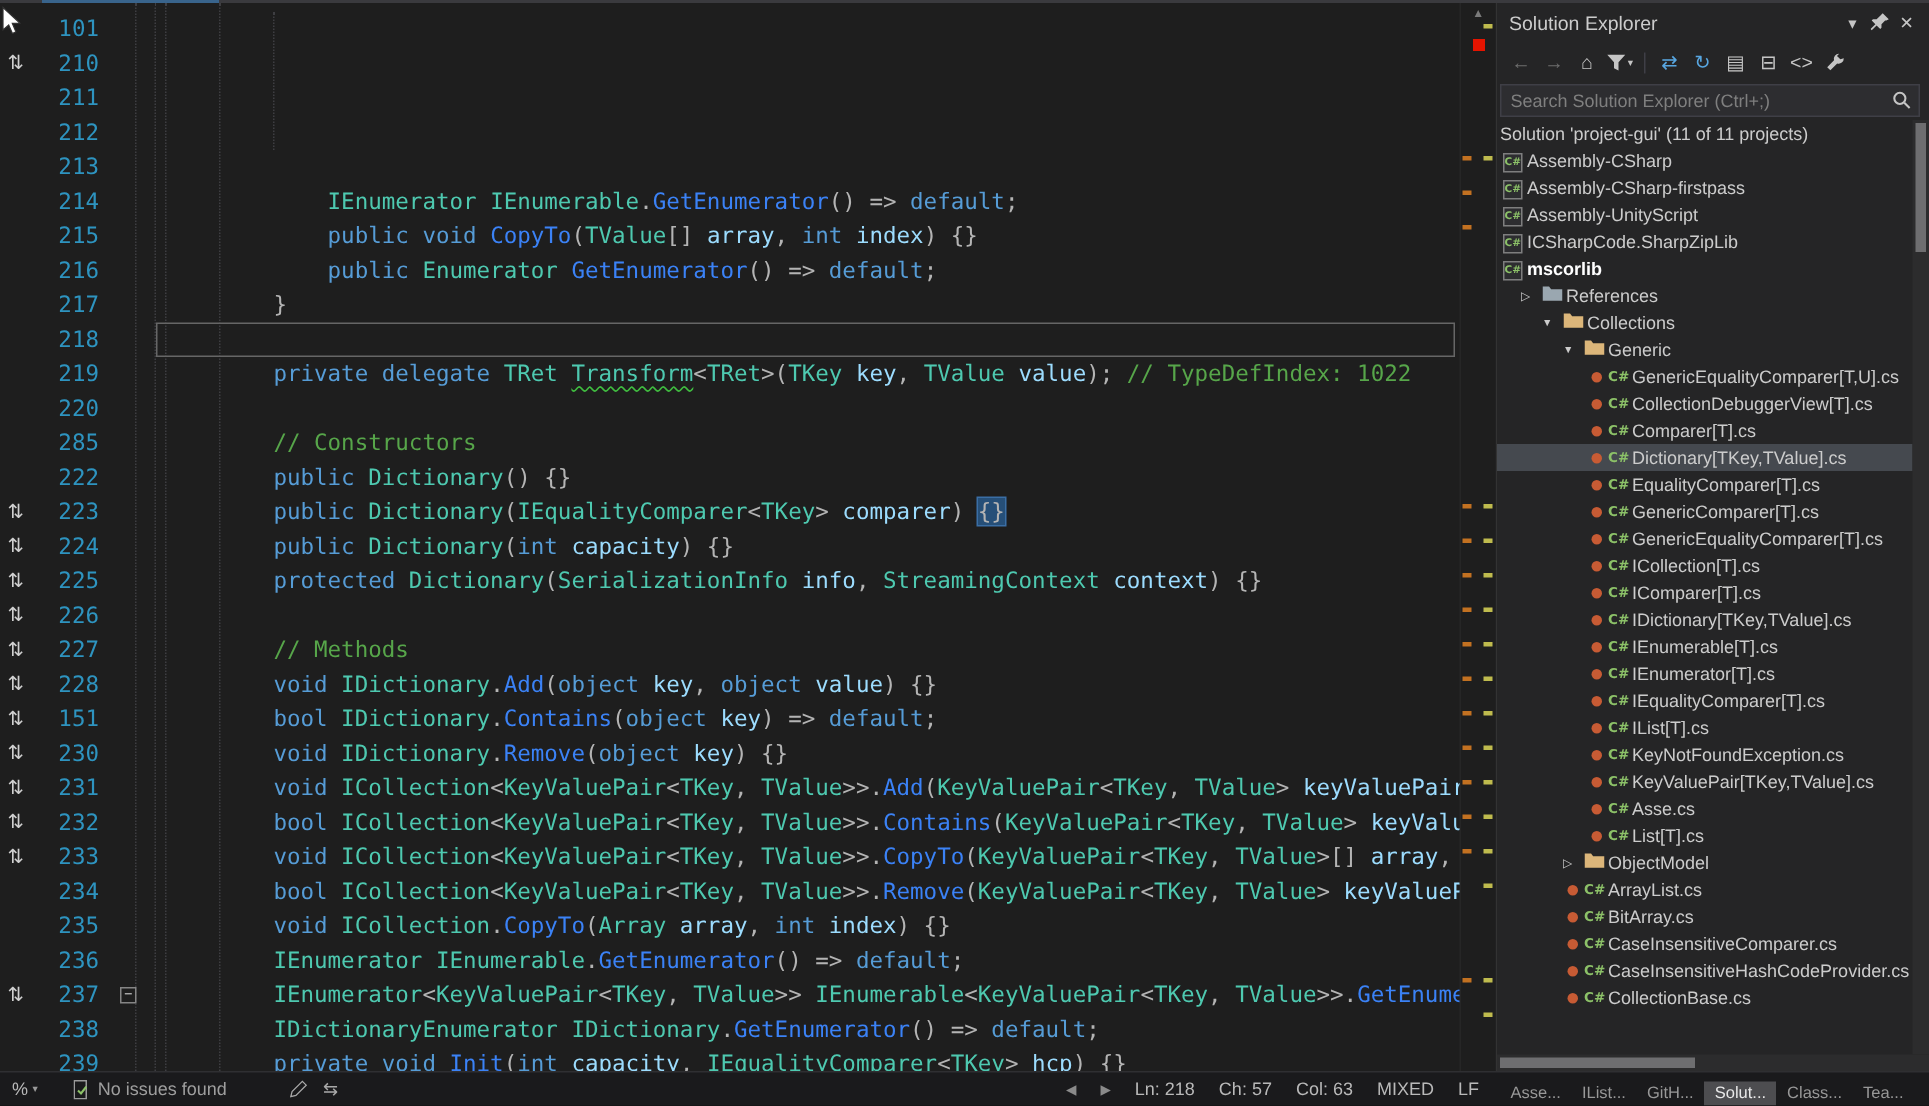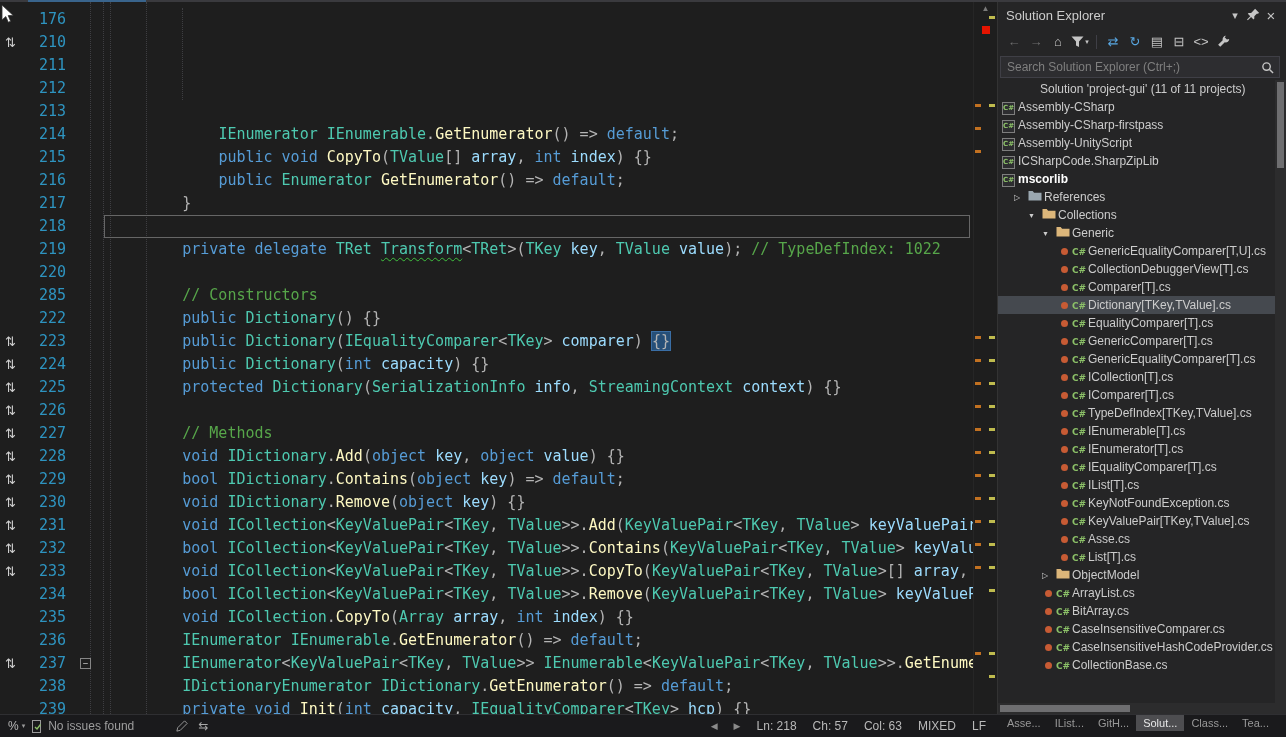--- a/index.html
+++ b/index.html
@@ -21,21 +21,21 @@
               font:15px/23px "DejaVu Sans Mono",monospace; }
   .nums-col div { height:23px; }
   .outline-col { width:33px; position:relative; }
   .margin-dotted { position:absolute; top:0; bottom:0; border-left:1px dotted #3E3E42; }
   .collapse-box { position:absolute; left:8px; width:11px; height:11px; border:1px solid #858585;
                   background:#1E1E1E; color:#C5C5C5; font:9px/9px "DejaVu Sans Mono",monospace; text-align:center; }
   .code-col { flex:1; position:relative; padding:6px 0 0 5px; overflow:hidden;
               font:15px/23px "DejaVu Sans Mono",monospace; white-space:pre; color:#DCDCDC; }
   .guide { position:absolute; border-left:1px dotted #3E3E42; z-index:0; }
   .code-line { height:23px; position:relative; z-index:1; }
-  .tk-k { color:#569CD6; } .tk-t { color:#4EC9B0; } .tk-m { color:#fef9c3; }
+  .tk-k { color:#569CD6; } .tk-t { color:#4EC9B0; } .tk-m { color:#3b82f6; }
   .tk-p { color:#9CDCFE; } .tk-c { color:#57A64A; } .tk-o { color:#B4B4B4; }
   .tk-w { color:#DCDCDC; } .tk-i { color:#DCDCDC; }
   .sq { text-decoration:#3FBF3F wavy underline; text-decoration-thickness:1px; text-underline-offset:3px; }
   .sel { background:#264F78; outline:1px solid #3A6EA5; }
   .cur-line { position:absolute; left:104px; width:866px; height:23px; border:1px solid #666;
               z-index:5; pointer-events:none; }
   
   .sb-col { width:24px; position:relative; background:#1E1E1E; border-left:1px solid #262626; }
   .sb-arrow { position:absolute; top:2px; left:0; width:100%; text-align:center; color:#7A7A7A; font-size:8px; }
   .sb-err { position:absolute; left:8px; width:8px; height:8px; background:#E51400; }
@@ -75,25 +75,25 @@
   .v-scroll { position:absolute; right:0; top:0; bottom:0; width:11px; background:#2C2C2D; }
   .v-thumb { position:absolute; left:2px; top:2px; width:7px; height:86px; background:#6E6E70; }
   .h-scroll { height:11px; background:#2C2C2D; position:relative; }
   .h-thumb { position:absolute; left:2px; top:2px; width:130px; height:7px; background:#6E6E70; }
 
   
   .statusbar { height:23px; background:#1A1A1C; border-top:1px solid #2F2F32; display:flex;
                align-items:center; font-size:12px; color:#B9B9B9; padding-left:8px; }
   .sb-item { display:flex; align-items:center; gap:3px; }
   .zoom-caret { font-size:7px; color:#9A9A9A; }
-  .issues { margin-left:7px; display:flex; align-items:center; gap:5px; color:#9E9E9E; }
+  .issues { margin-left:24px; display:flex; align-items:center; gap:5px; color:#9E9E9E; }
   .edit-icons { margin-left:42px; display:flex; gap:10px; align-items:center; color:#A8A8A8; }
   .pos-group { margin-left:auto; display:flex; align-items:center; gap:16px; }
   .nav-arr { color:#8A8A8A; font-size:9px; }
-  .tool-tabs { width:286px; margin-left:14px; height:100%; display:flex; align-items:flex-start; }
+  .tool-tabs { width:286px; margin-left:14px; height:100%; display:flex; align-items:flex-end; }
   .tool-tab { padding:2px 7px; color:#989898; font-size:11px; }
   .tool-tab.active { background:#4D4D50; color:#E8E8E8; }
 </style>
 </head>
 <body>
 
 <div class="app">
   <div class="top-strip">
     <div class="accent"></div>
   </div>
@@ -110,41 +110,41 @@
           <div class="glyph" style="top: 420px;">⇅</div>
           <div class="glyph" style="top: 443px;">⇅</div>
           <div class="glyph" style="top: 466px;">⇅</div>
           <div class="glyph" style="top: 489px;">⇅</div>
           <div class="glyph" style="top: 512px;">⇅</div>
           <div class="glyph" style="top: 535px;">⇅</div>
           <div class="glyph" style="top: 558px;">⇅</div>
           <div class="glyph" style="top: 650px;">⇅</div>
         </div>
       <div class="nums-col">
-          <div>176</div>
+          <div>101</div>
           <div>210</div>
           <div>211</div>
           <div>212</div>
           <div>213</div>
           <div>214</div>
           <div>215</div>
           <div>216</div>
           <div>217</div>
           <div>218</div>
           <div>219</div>
           <div>220</div>
           <div>285</div>
           <div>222</div>
           <div>223</div>
           <div>224</div>
           <div>225</div>
           <div>226</div>
           <div>227</div>
           <div>228</div>
-          <div>229</div>
+          <div>151</div>
           <div>230</div>
           <div>231</div>
           <div>232</div>
           <div>233</div>
           <div>234</div>
           <div>235</div>
           <div>236</div>
           <div>237</div>
           <div>238</div>
           <div>239</div>
@@ -236,21 +236,21 @@
       <div class="search-row">
         <input class="search-input" placeholder="Search Solution Explorer (Ctrl+;)" style="">
         <span class="search-mag">
           <svg width="13" height="13" viewBox="0 0 14 14">
               <circle cx="6" cy="6" r="4" fill="none" stroke="#C5C5C5" stroke-width="1.5"></circle>
               <line x1="9.2" y1="9.2" x2="13" y2="13" stroke="#C5C5C5" stroke-width="1.5"></line>
             </svg>
         </span>
       </div>
       <div class="tree">
-        <div class="tree-row" style="padding-left: 2px; margin-left: 40px;">
+        <div class="tree-row" style="padding-left: 2px;">
             <span class="lbl">Solution 'project-gui' (11 of 11 projects)</span>
           </div>
           <div class="tree-row" style="padding-left: 4px;">
             <span class="icon-slot"><span class="proj-badge">C#</span></span>
             <span class="lbl">Assembly-CSharp</span>
           </div>
           <div class="tree-row" style="padding-left: 4px;">
             <span class="icon-slot"><span class="proj-badge">C#</span></span>
             <span class="lbl">Assembly-CSharp-firstpass</span>
           </div>
@@ -328,21 +328,21 @@
             <span class="lbl">ICollection[T].cs</span>
           </div>
           <div class="tree-row" style="padding-left: 63px;">
             <span class="dot"></span>
             <span class="icon-slot"><span class="cs-badge">C#</span></span>
             <span class="lbl">IComparer[T].cs</span>
           </div>
           <div class="tree-row" style="padding-left: 63px;">
             <span class="dot"></span>
             <span class="icon-slot"><span class="cs-badge">C#</span></span>
-            <span class="lbl">TypeDefIndex[TKey,TValue].cs</span>
+            <span class="lbl">IDictionary[TKey,TValue].cs</span>
           </div>
           <div class="tree-row" style="padding-left: 63px;">
             <span class="dot"></span>
             <span class="icon-slot"><span class="cs-badge">C#</span></span>
             <span class="lbl">IEnumerable[T].cs</span>
           </div>
           <div class="tree-row" style="padding-left: 63px;">
             <span class="dot"></span>
             <span class="icon-slot"><span class="cs-badge">C#</span></span>
             <span class="lbl">IEnumerator[T].cs</span>

